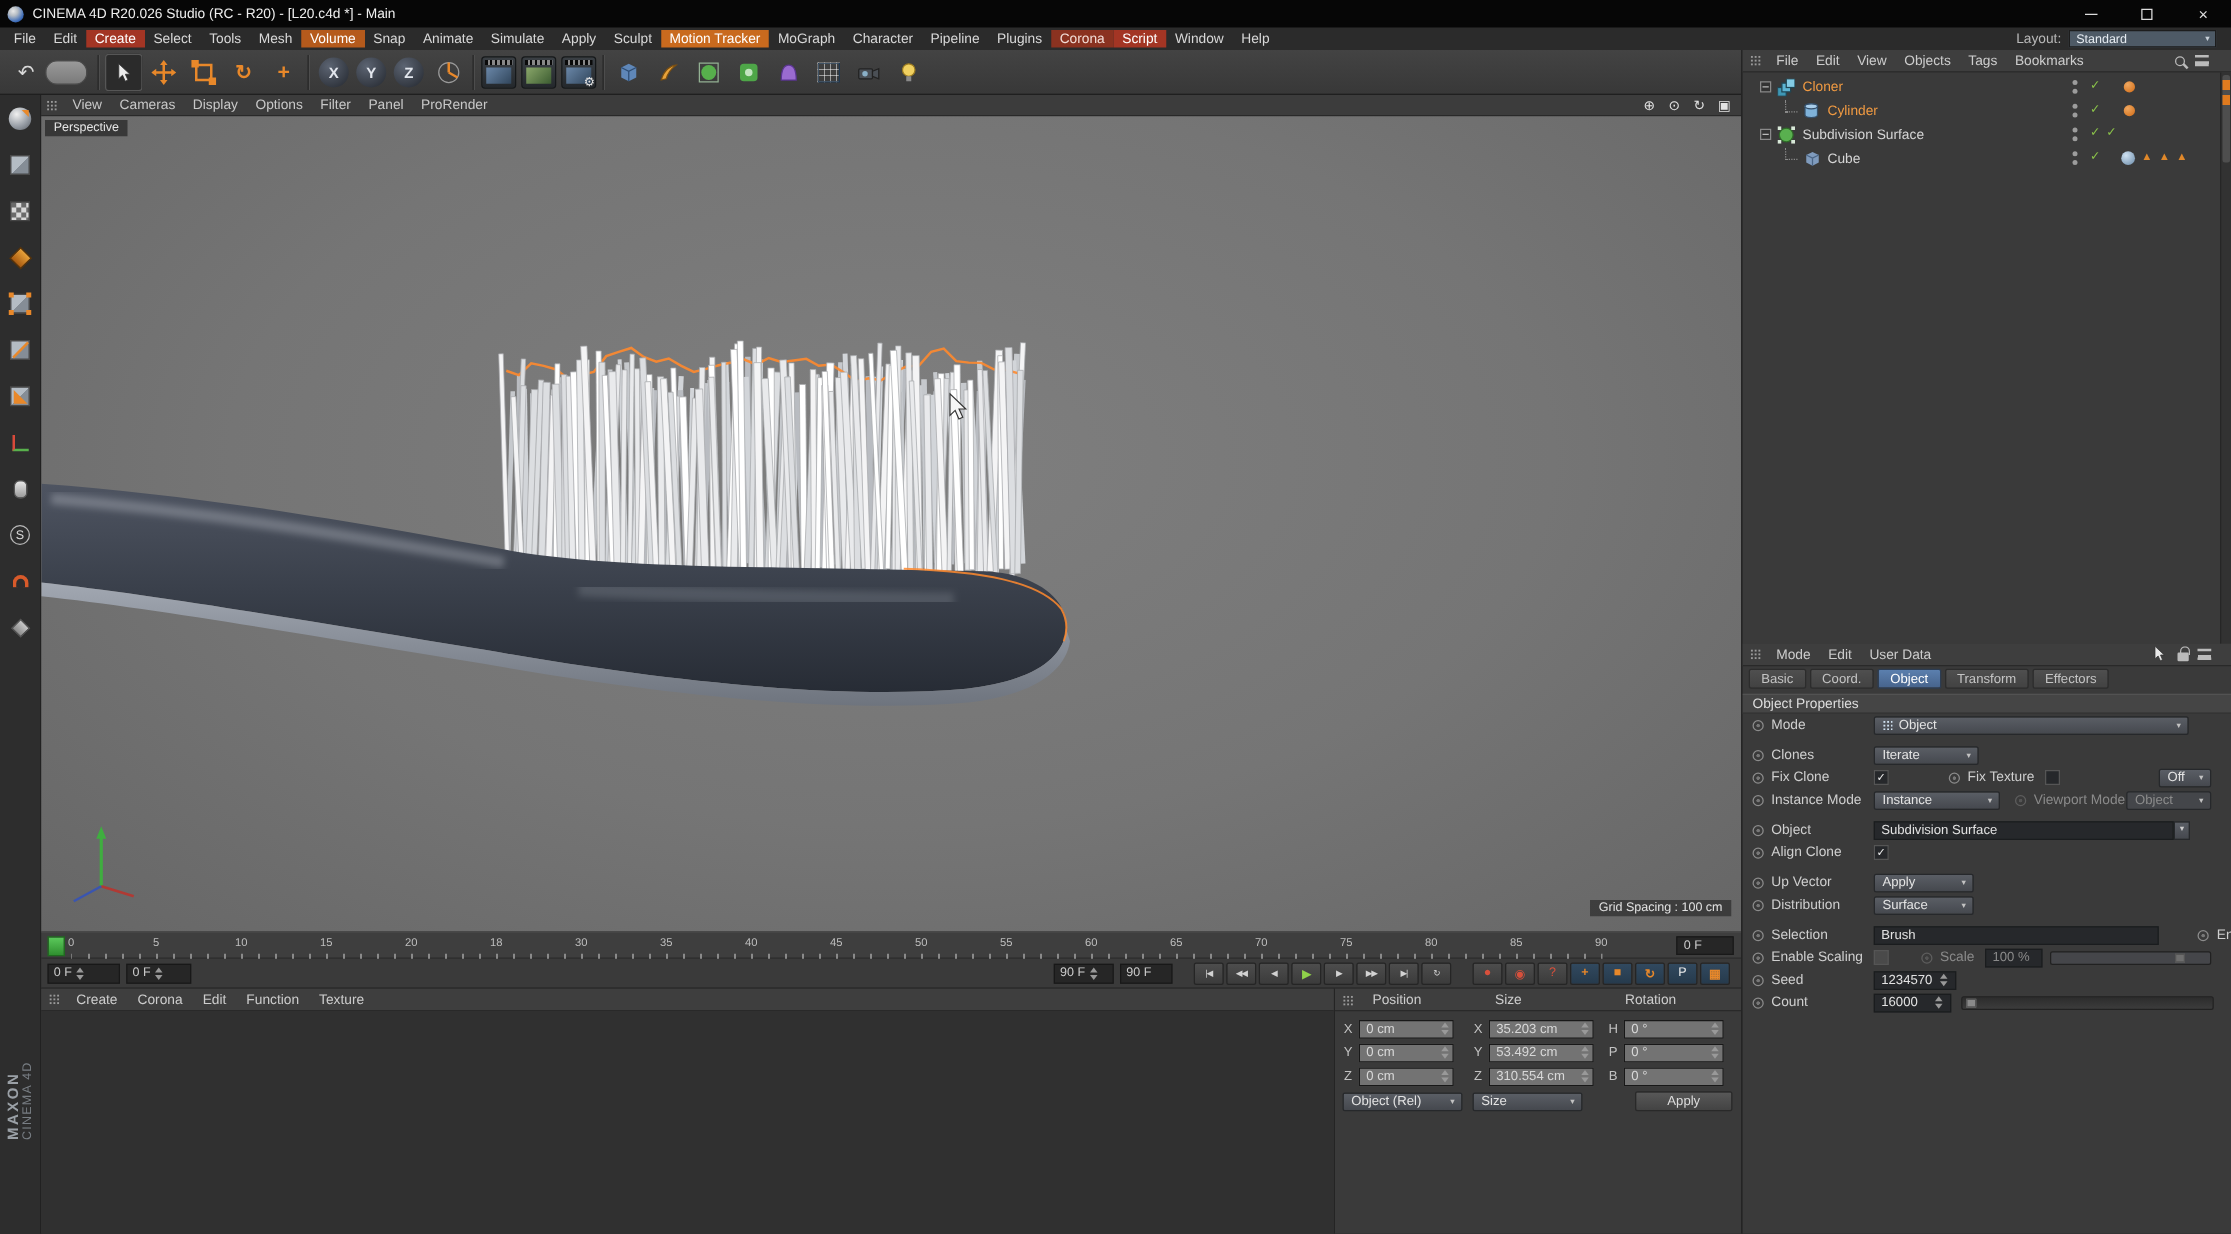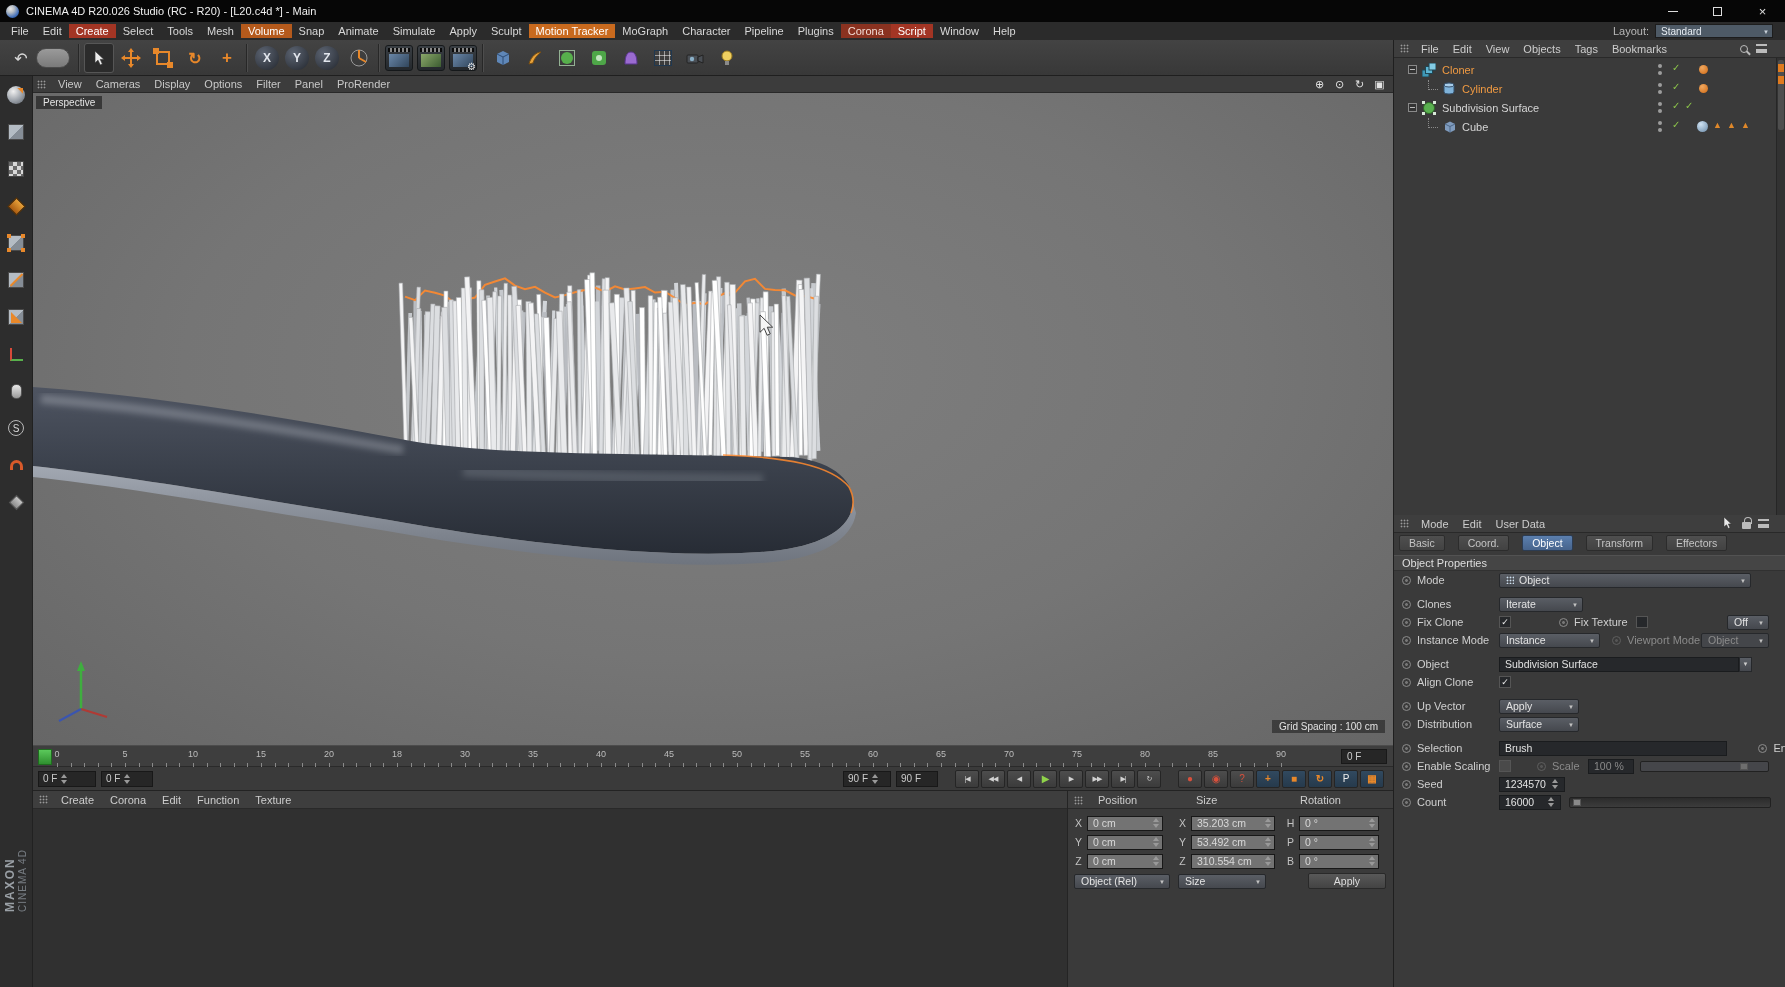--- a/index.html
+++ b/index.html
@@ -130,21 +130,21 @@
 .vis2{position:absolute;left:291px;top:2px;color:#8bc34a;font-size:10px}
 .tagdot{position:absolute;left:305px;top:5px;width:9px;height:9px;border-radius:50%;background:radial-gradient(circle at 35% 30%,#f0a860,#d06a14)}
 .phong{position:absolute;left:303px;top:4px;width:11px;height:11px;border-radius:50%;background:radial-gradient(circle at 35% 30%,#cfe2f2,#6a8aa8)}
 .tri{position:absolute;top:3px;color:#e0882a;font-size:9px}
 .om-sb{position:absolute;right:0;top:18px;bottom:0;width:9px;background:#323232;border-left:1px solid #262626}
 .sb-th{position:absolute;left:1px;right:1px;top:2px;height:70px;background:#4e4e4e;border-radius:2px}
 .sb-tick{position:absolute;left:1px;right:1px;height:8px;background:#e07b1f}
 
 .am{position:absolute;left:0;top:475px;right:0;bottom:0}
 .am-title{height:20px;display:flex;align-items:center;gap:6px;padding:0 7px;color:#e2e2e2}
-.tabs{display:flex;gap:13px;padding:0 5px;align-items:center;height:19px}
+.tabs{display:flex;gap:3px;padding:0 5px;align-items:center;height:19px}
 .tab{padding:1px 9px;background:linear-gradient(#4f4f4f,#424242);border:1px solid #2c2c2c;border-radius:2px;color:#c4c4c4;font-size:10.5px}
 .tab.active{background:linear-gradient(#5b7fae,#47648c);color:#fff;border-color:#2c3c52}
 .sect{height:16px;margin-top:3px;background:#454545;border-top:1px solid #525252;border-bottom:1px solid #313131;display:flex;align-items:center;padding:0 8px;color:#dedede}
 .prow{position:relative;height:18px;display:flex;align-items:center;padding-left:8px}
 .ring{width:9px;height:9px;border:1px solid #8c8c8c;border-radius:50%;margin-right:6px;flex:none;background:radial-gradient(circle,#777 1.2px,transparent 1.6px)}
 .ring.dim{border-color:#5e5e5e;background:radial-gradient(circle,#555 1.2px,transparent 1.6px)}
 .plbl{width:82px;color:#cfcfcf;flex:none;white-space:nowrap}
 .plbl.dim,.dim-t{color:#8a8a8a}
 .tfld{height:15px;background:#26282b;border:1px solid #1a1c1e;color:#e2e2e2;display:flex;align-items:center;padding:0 5px;font-size:10.5px;white-space:nowrap}
 .tfld.dis{color:#8a8a8a}

